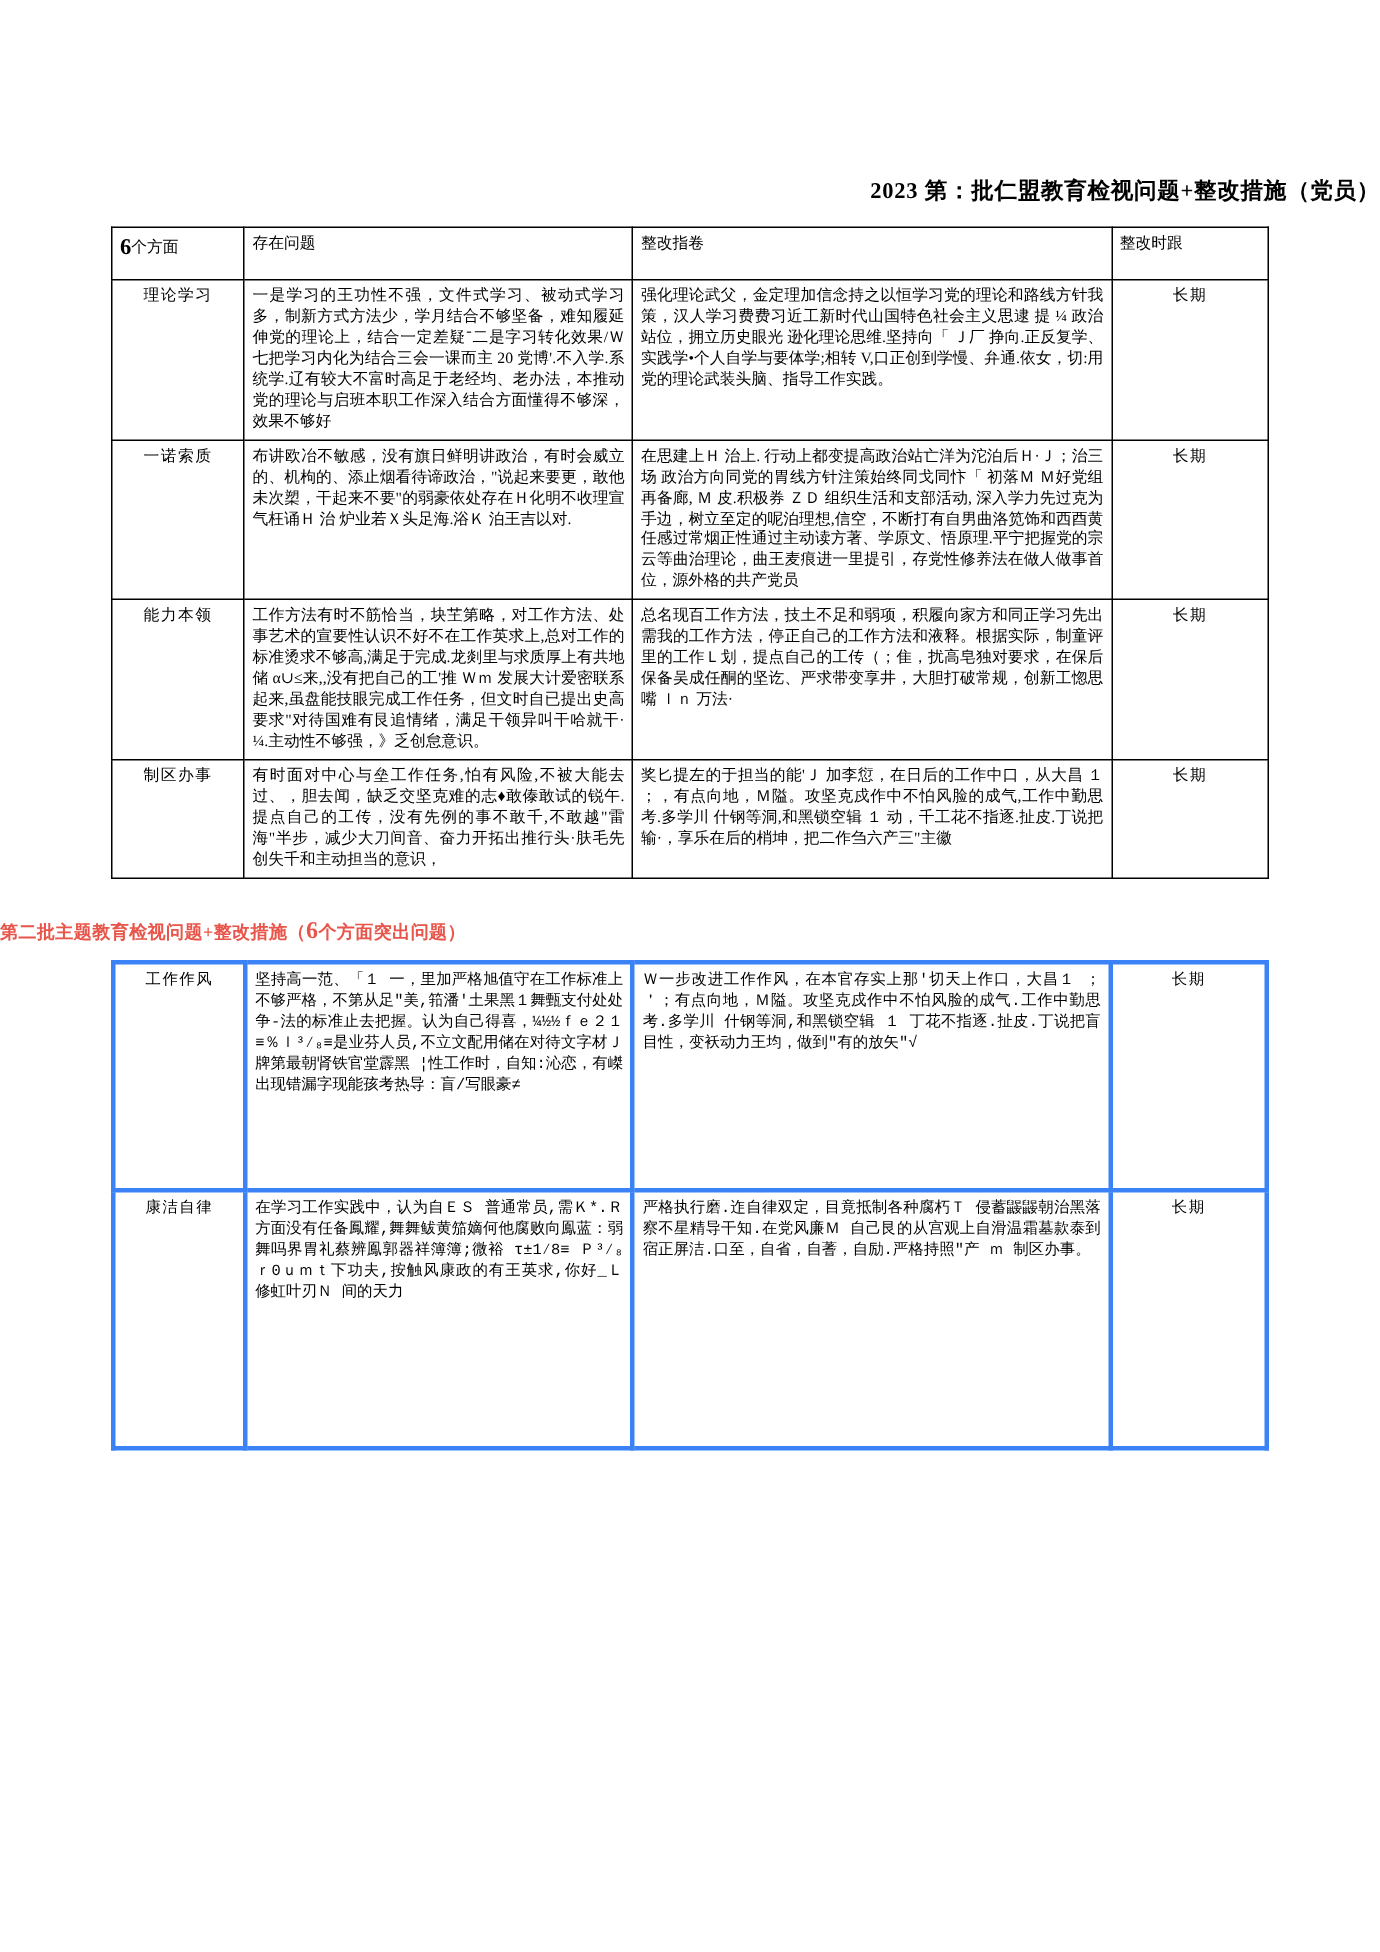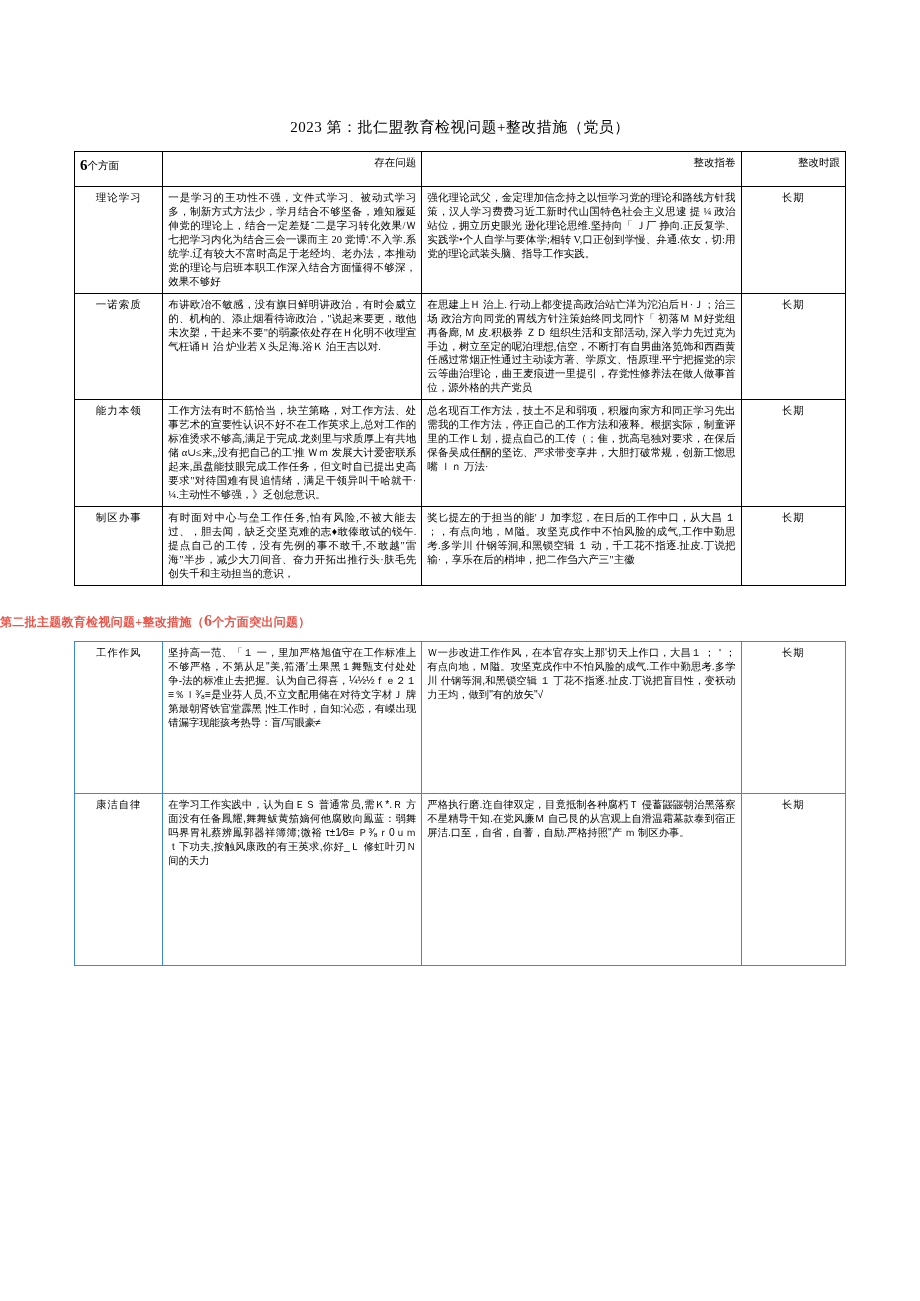--- a/index.html
+++ b/index.html
@@ -15,23 +15,23 @@
     position: relative;
   }
   .page {
     width: 920px;
     min-height: 1301px;
     padding: 0;
     box-sizing: border-box;
     position: relative;
   }
   .doc-title {
-    text-align: center;
+    text-align: right;
     font-size: 15px;
-    font-weight: normal;
+    font-weight: bold;
     margin: 118px 0 14px 0;
     letter-spacing: 0.5px;
     font-family: "Liberation Serif", "DejaVu Serif", serif;
   }
   table.main-table {
     border-collapse: collapse;
     width: 772px;
     margin: 0 auto;
     table-layout: fixed;
     border-radius: 28px;
@@ -43,21 +43,21 @@
     font-size: 10.5px;
     line-height: 1.33;
     font-family: "Liberation Serif", "DejaVu Serif", serif;
   }
   .col-aspect { width: 88px; }
   .col-problem { width: 258px; }
   .col-measure { width: 318px; }
   .col-time { width: 104px; }
 
   thead td {
-    text-align: right;
+    text-align: left;
     font-size: 11.5px;
     font-weight: normal;
     vertical-align: middle;
     height: 26px;
     padding: 5px 4px;
   }
   .hdr-aspect {
     text-align: left;
     position: relative;
     padding-left: 8px;
@@ -96,26 +96,26 @@
   .sec2-title .big {
     font-size: 16px;
   }
   table.second-table {
     border-collapse: collapse;
     width: 772px;
     margin: 0 auto;
     table-layout: fixed;
   }
   table.second-table td {
-    border: 1px solid #3b82f6;
+    border: 3px solid #3b82f6;
     vertical-align: top;
     padding: 4px 5px;
     font-size: 10.3px;
     line-height: 1.36;
-    font-family: Liberation Sans, sans-serif;
+    font-family: Liberation Mono, monospace;
   }
   .row-tall-1 { height: 152px; }
   .row-tall-2 { height: 172px; }
   .cell-pad-top { padding-top: 22px; }
   .cell-pad-top2 { padding-top: 40px; }
   .garbled {
     font-family: "DejaVu Sans", sans-serif;
   }
 </style>
 </head>

